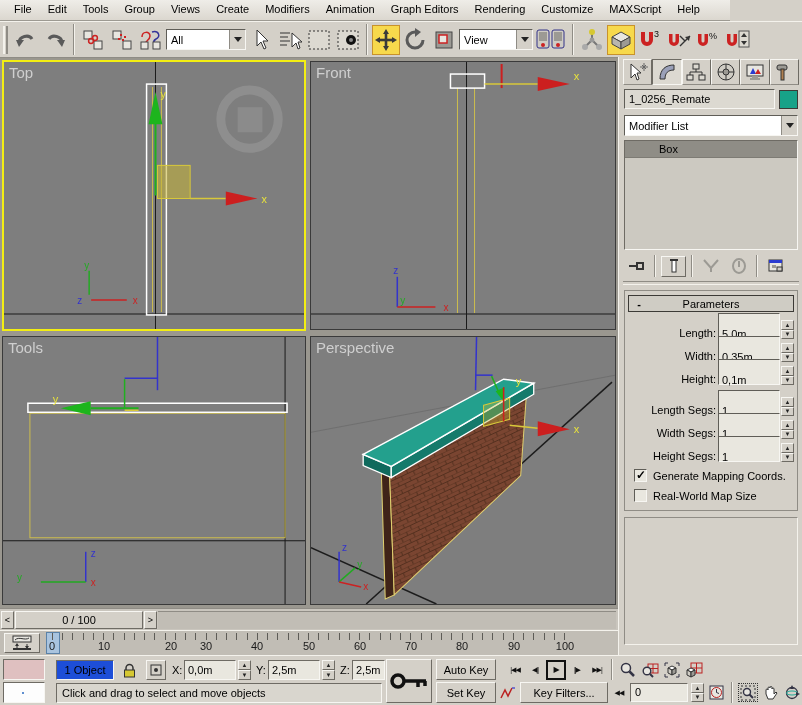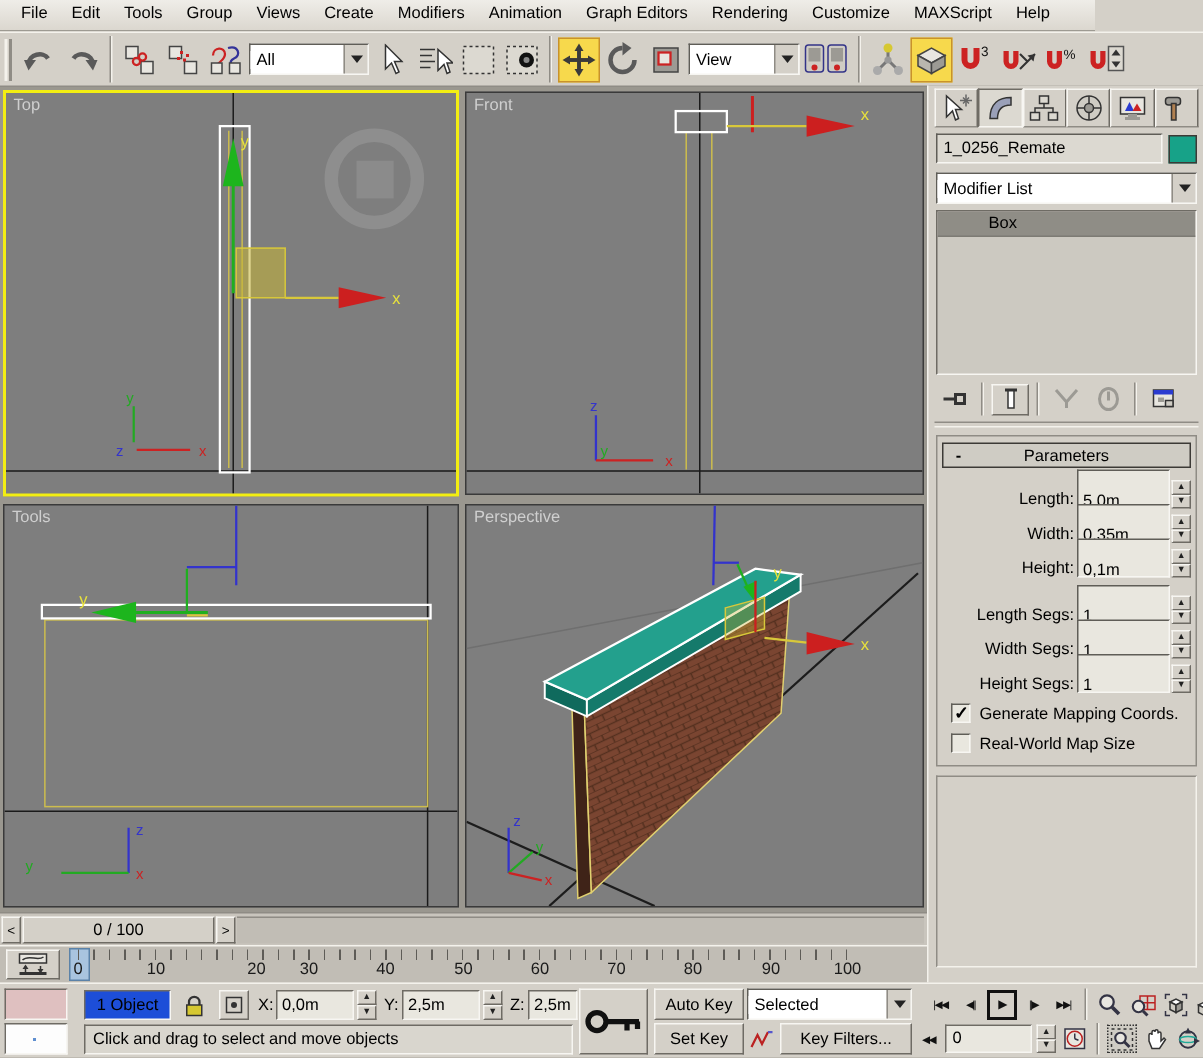--- a/index.html
+++ b/index.html
@@ -36,21 +36,21 @@
   .tbtn svg { display:block; }
   .grip { width:5px; height:28px; border-left:2px solid #f4f2ec; border-right:2px solid #8f8c85; margin:0 3px 0 1px; }
   .dd { height:21px; display:flex; align-items:center; background:#fff; border:1px solid; border-color:#5f5d57 #f7f6f2 #f7f6f2 #5f5d57; }
   .dd .dd-text { padding:0 4px; flex:1; background:#fff; }
   .dd .dd-arrow { width:16px; height:100%; background:#d4d0c8; border-left:1px solid #8f8c85; display:flex; align-items:center; justify-content:center; }
   .arrow-down { width:0; height:0; border:4px solid transparent; border-top:5px solid #222; margin-top:4px; }
 
   
   #viewport-area { position:absolute; left:0; top:58px; width:618px; height:550px; background:#9a978f; }
   .viewport { position:absolute; background:#7e7e7e; }
-  .viewport .vp-label { position:absolute; left:5px; top:2px; color:#cfcfcf; z-index:3; font-size:11px; }
+  .viewport .vp-label { position:absolute; left:5px; top:2px; color:#cfcfcf; z-index:3; font-size:15px; }
   .viewport svg { position:absolute; left:0; top:0; width:100%; height:100%; }
   #vp-top   { left:2px;  top:2px;   width:304px; height:271px; border:2px solid #f3ee12; }
   #vp-front { left:310px; top:3px;  width:306px; height:269px; border:1px solid #3a3a3a; }
   #vp-left  { left:2px;  top:278px; width:304px; height:269px; border:1px solid #3a3a3a; }
   #vp-persp { left:310px; top:278px; width:306px; height:269px; border:1px solid #3a3a3a; }
 
   
   #command-panel { position:absolute; left:618px; top:57px; width:184px; height:598px; background:#d4d0c8; border-left:1px solid #f4f2ec; padding:2px 3px 0 4px; }
   #cp-tabs { display:flex; height:26px; margin-bottom:4px; }
   .cp-tab { flex:1; display:flex; align-items:center; justify-content:center; border:1px solid; border-color:#f7f6f2 #6e6b64 #6e6b64 #f7f6f2; background:#d4d0c8; border-bottom:1px solid #8f8c85; }
@@ -695,26 +695,20 @@
         <line x1="28" y1="10" x2="28" y2="16" stroke="#111" stroke-width="3.5"></line>
         <line x1="35" y1="10" x2="35" y2="15" stroke="#111" stroke-width="3.5"></line>
       </svg>
   </div>
 
   <div id="prompt-field" class="sunken">Click and drag to select and move objects</div>
 
   <div id="anim-cluster">
     <div class="row1" style="left:0">
       <div class="sbtn raised" style="width:60px">Auto Key</div>
-      <div class="dd" style="width:110px">
-        <span class="dd-text">Selected</span>
-        <span class="dd-arrow">
-            <span class="arrow-down"></span>
-          </span>
-      </div>
       <div style="width:6px"></div>
       <div class="pbtn">|◀◀</div>
       <div class="pbtn">◀||</div>
       <div class="pbtn play">▶</div>
       <div class="pbtn">||▶</div>
       <div class="pbtn">▶▶|</div>
       <div class="vsep" style="margin:0 3px"></div>
       <div class="navbtn">
         <svg width="16" height="16" viewBox="0 0 16 16">
             <circle cx="6" cy="6" r="4.5" fill="#e8e6e0" stroke="#334" stroke-width="1.5"></circle>

